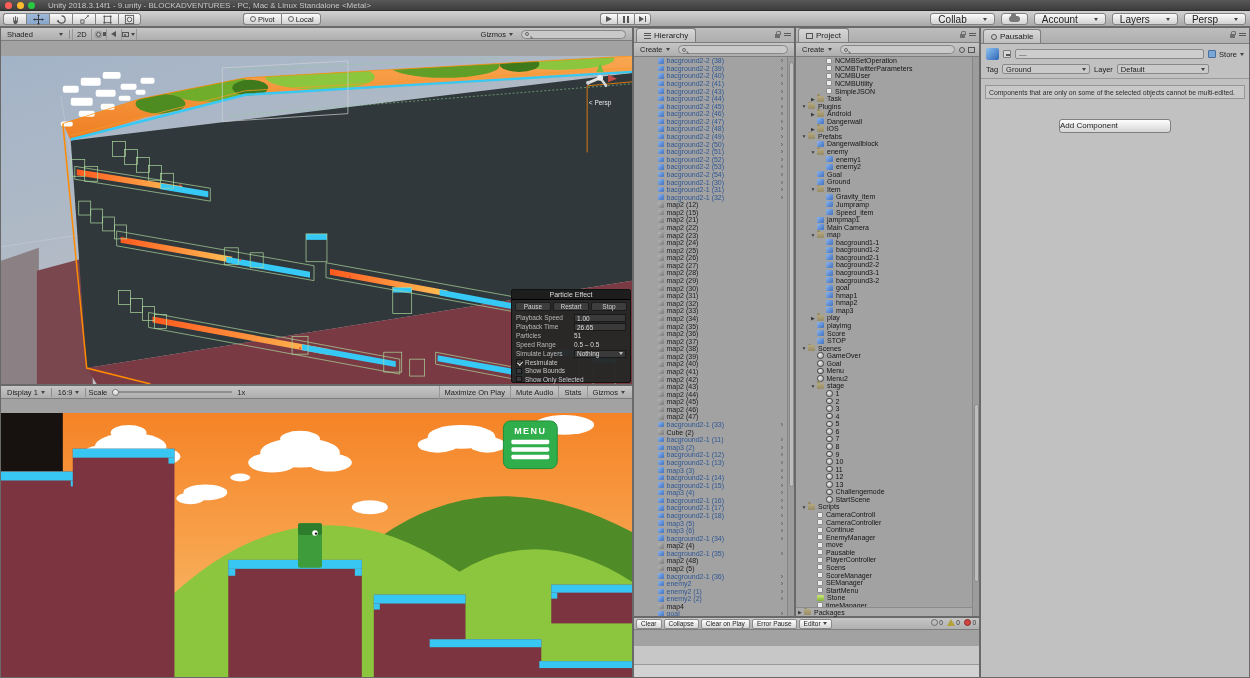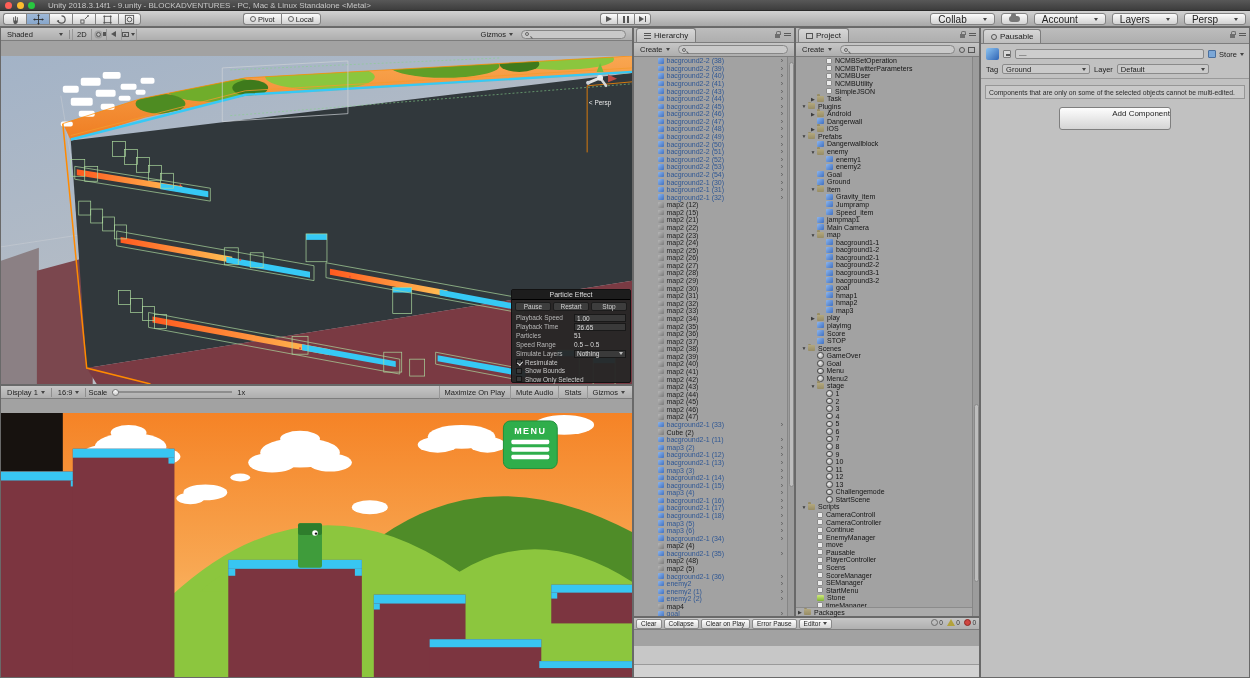--- a/index.html
+++ b/index.html
@@ -158,21 +158,21 @@
     display:flex;align-items:center;padding:0 3px;color:#555;}
   .staticgrp{display:flex;align-items:center;gap:3px;flex:0 0 auto;}
   .bluebox{width:8px;height:8px;background:#7ba7d7;border:1px solid #4a6f9e;border-radius:1px;}
   .irow2{display:flex;align-items:center;gap:4px;padding:2px 5px 4px 5px;border-bottom:1px solid #999;}
   .ilabel{color:#222;}
   .ifield{height:10px;background:#cacaca;border:1px solid #8a8a8a;border-radius:2px;
     display:flex;align-items:center;justify-content:space-between;padding:0 3px;}
   .ifield.tagf{width:88px;}
   .ifield.layf{width:92px;}
   .note{margin:6px 4px;background:#c9c9c9;border:1px solid #969696;padding:2.5px 3px;font-size:6.8px;color:#2c2c2c;}
-  .addbtn{display:block;margin:8px auto;width:112px;height:23px;line-height:12px;text-align:right;font-size:8px;color:#1d1d1d;
+  .addbtn{display:block;margin:20px auto;width:112px;height:14px;line-height:12px;text-align:left;font-size:8px;color:#1d1d1d;
     background:linear-gradient(#fdfdfd,#d5d5d5);border:1px solid #7f7f7f;border-radius:3px;}
 </style>
 </head>
 <body>
 
 <div class="titlebar">
   <div class="traffic">
     <span class="light l-close"></span>
     <span class="light l-min"></span>
     <span class="light l-zoom"></span>

